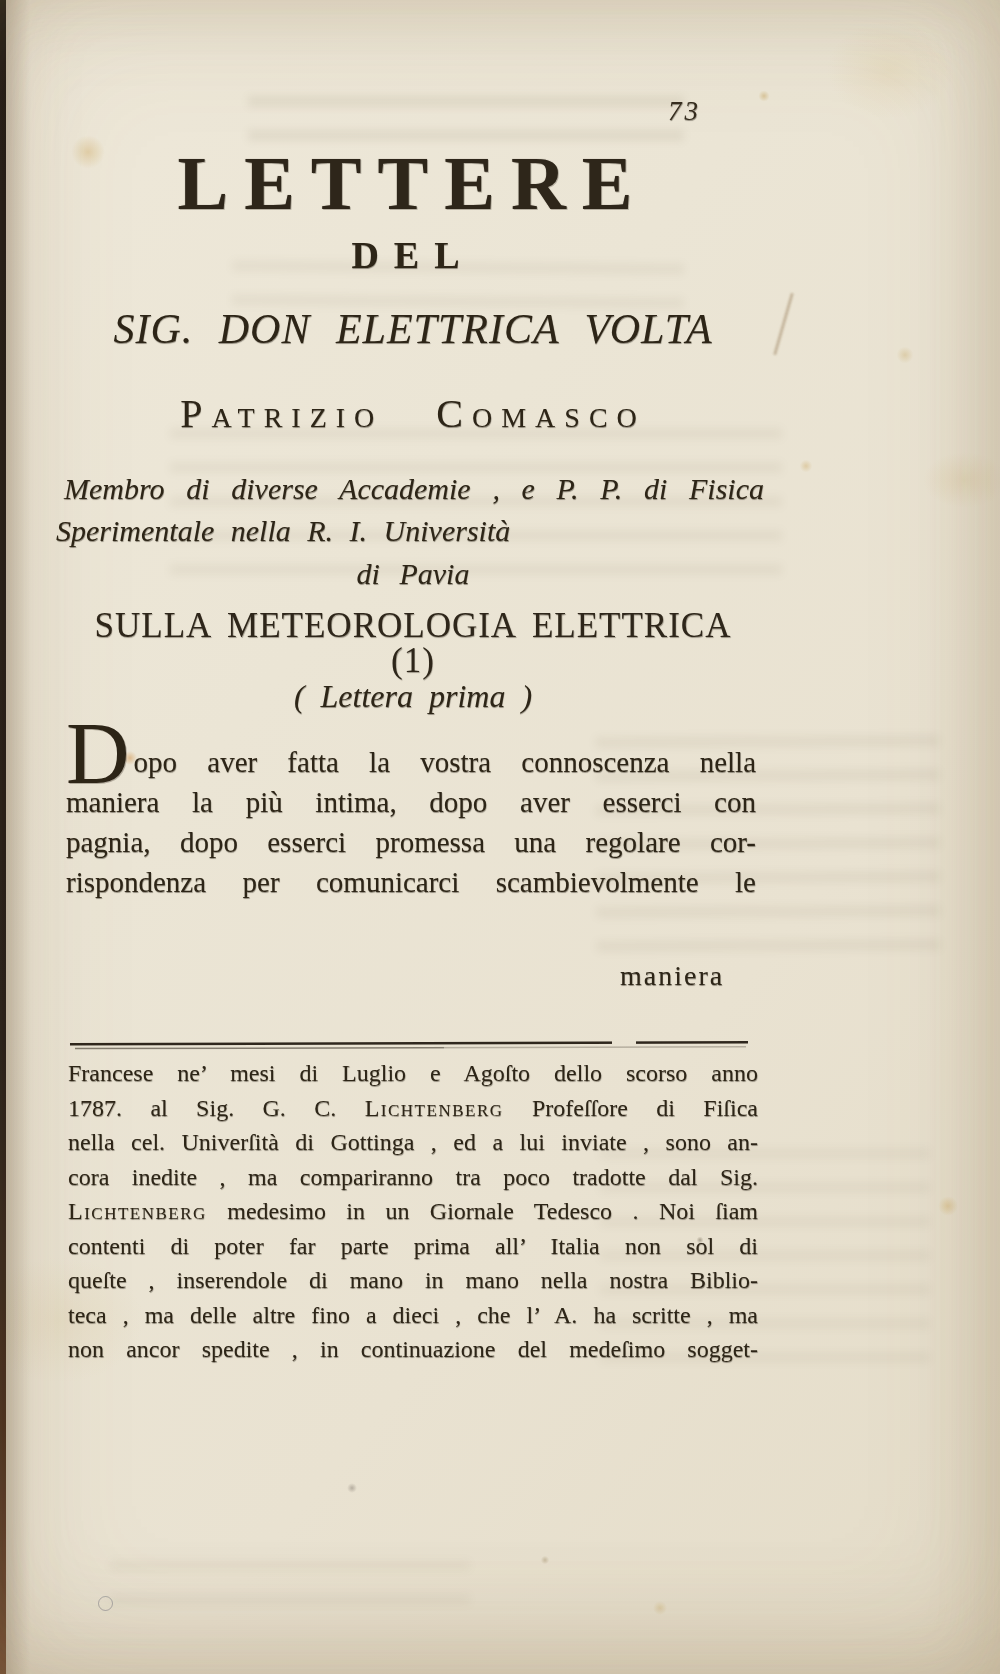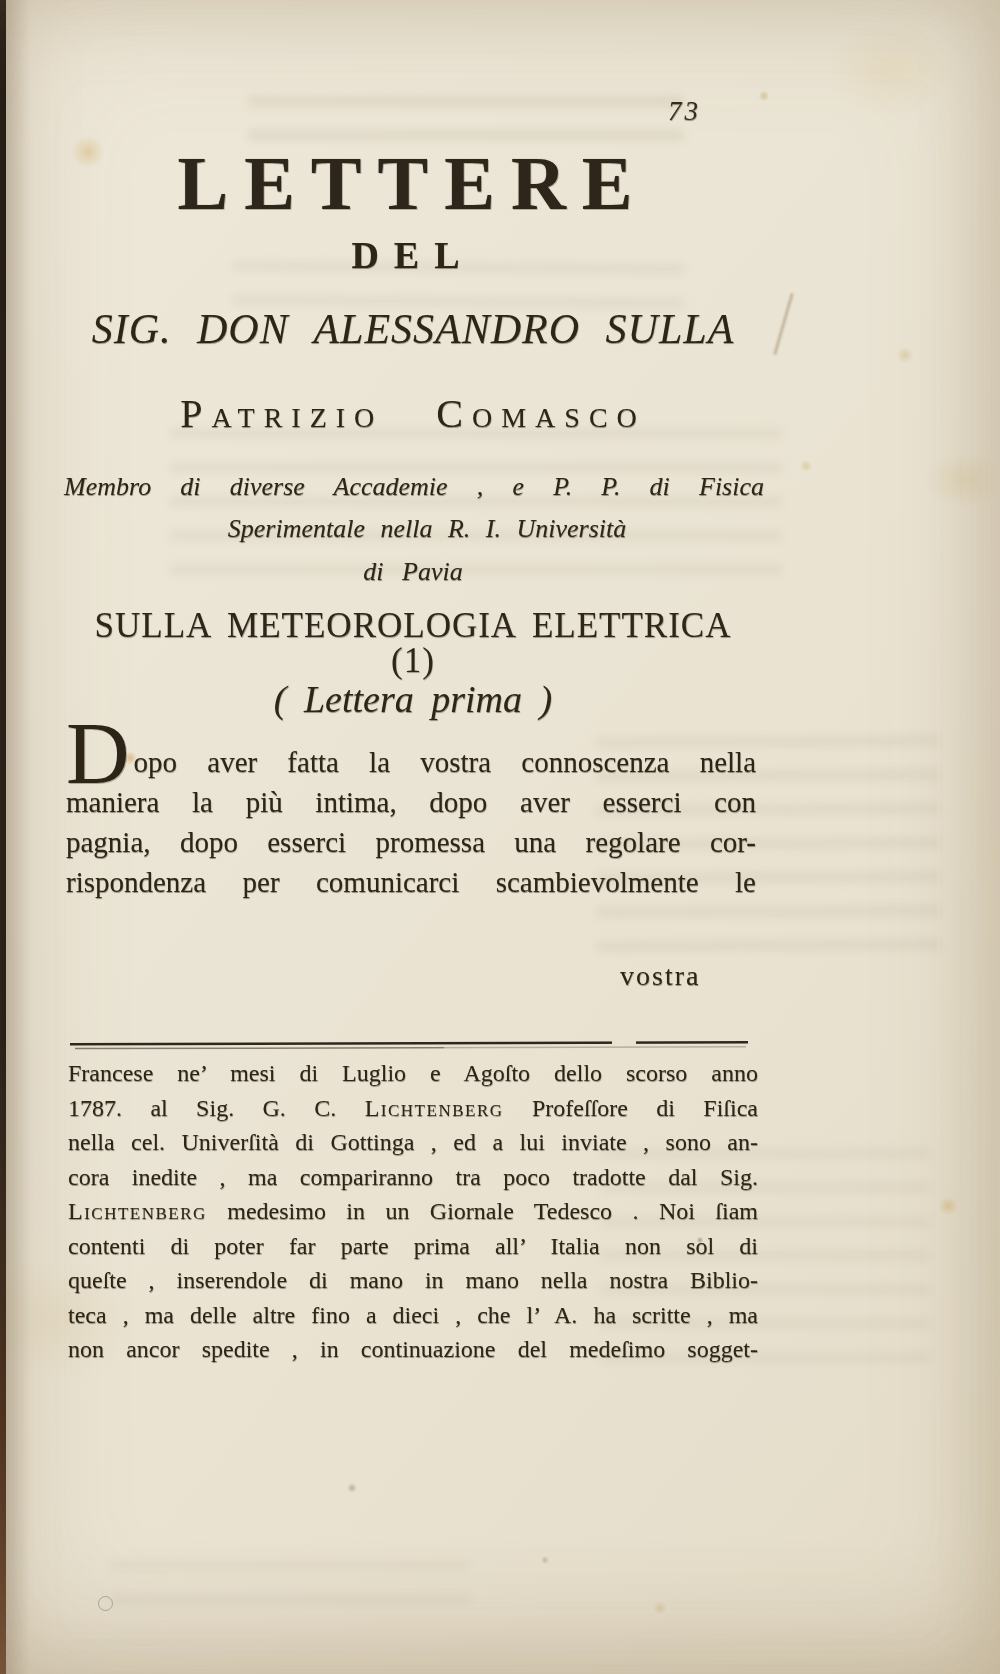--- a/index.html
+++ b/index.html
@@ -19,30 +19,30 @@
   .title { top:145px; left:68px; width:690px; text-align:center;
            font-size:76px; font-weight:bold; letter-spacing:16px; line-height:1;
            color:#2e261a; text-shadow: 1px 1px 0 rgba(46,38,26,.25), 0 0 1px rgba(46,38,26,.5); }
   .del   { top:236px; left:68px; width:690px; text-align:center;
            font-size:38px; font-weight:bold; letter-spacing:15px; line-height:1; }
   .author{ top:308px; left:58px; width:710px; text-align:center;
            font-size:42px; font-style:italic; letter-spacing:1px; word-spacing:14px; line-height:1; }
   .patr  { top:394px; left:68px; width:690px; text-align:center;
            font-size:40px; font-variant:small-caps; letter-spacing:9px; word-spacing:34px; line-height:1; }
 
-  .aff   { font-size:26px; font-style:italic; line-height:1; }
+  .aff   { font-size:30px; font-style:italic; line-height:1; }
   .aff1  { top:474px; left:64px; width:700px; text-align:justify; text-align-last:justify; }
-  .aff2  { top:516px; left:82px; width:690px; text-align:center; word-spacing:9px; }
+  .aff2  { top:516px; left:56px; width:690px; word-spacing:9px; }
   .aff3  { top:559px; left:68px; width:690px; text-align:center; word-spacing:12px; }
 
   .section { top:608px; left:68px; width:690px; text-align:center;
              font-size:35px; letter-spacing:1px; word-spacing:7px; line-height:1; font-weight:normal;
              color:#2e261a; text-shadow: 0.6px 0.6px 0.8px rgba(46,38,26,.4); }
   .lettera { top:680px; left:68px; width:690px; text-align:center;
-             font-size:38px; font-style:italic; word-spacing:8px; line-height:1; }
+             font-size:32px; font-style:italic; word-spacing:8px; line-height:1; }
 
   .para { top:742px; left:66px; width:690px; font-size:29px; line-height:40px; }
   .pline { text-align:justify; text-align-last:justify; height:40px; }
   .dropcap { font-size:88px; line-height:0; vertical-align:-11px; letter-spacing:4px;
              text-shadow: 1px 1px 0 rgba(46,38,26,.3); }
 
   .catchword { top:960px; left:620px; font-size:28px; letter-spacing:2px; }
 
   .rule { position:absolute; top:1042px; left:70px; width:678px; height:7px;
           transform: rotate(-0.15deg);
@@ -114,38 +114,38 @@
   <div class="ghost g6"></div>
 
   <div class="stains"></div>
   <div class="crease"></div>
   <div class="ring-mark"></div>
 
   <div class="txt pageno">73</div>
 
   <div class="txt title">LETTERE</div>
   <div class="txt del">DEL</div>
-  <div class="txt author">SIG. DON ALESSANDRO SULLA</div>
+  <div class="txt author">SIG. DON ELETTRICA VOLTA</div>
   <div class="txt patr">Patrizio Comasco</div>
 
   <div class="txt aff aff1">Membro di diverse Accademie , e P. P. di Fisica</div>
   <div class="txt aff aff2">Sperimentale nella R. I. Università</div>
   <div class="txt aff aff3">di Pavia</div>
 
   <div class="txt section">SULLA METEOROLOGIA ELETTRICA (1)</div>
   <div class="txt lettera">( Lettera prima )</div>
 
   <div class="txt para">
     <div class="pline"><span class="dropcap">D</span><span>opo aver fatta la vostra connoscenza nella</span></div>
     <div class="pline">maniera la più intima, dopo aver esserci con</div>
     <div class="pline">pagnia, dopo esserci promessa una regolare cor-</div>
     <div class="pline">rispondenza per comunicarci scambievolmente le</div>
   </div>
 
-  <div class="txt catchword">vostra</div>
+  <div class="txt catchword">maniera</div>
 
   <div class="rule"></div>
 
   <div class="txt footnote">
     <div class="fline"><span>Francese ne’ mesi di Luglio e Agoſto dello scorso anno</span></div>
     <div class="fline"><span>1787. al Sig. G. C. </span><span class="sc">Lichtenberg</span><span> Profeſſore di Fiſica</span></div>
     <div class="fline"><span>nella cel. Univerſità di Gottinga , ed a lui inviate , sono an-</span></div>
     <div class="fline"><span>cora inedite , ma compariranno tra poco tradotte dal Sig.</span></div>
     <div class="fline"><span class="sc">Lichtenberg</span><span> medesimo in un Giornale Tedesco . Noi ſiam</span></div>
     <div class="fline"><span>contenti di poter far parte prima all’ Italia non sol di</span></div>

